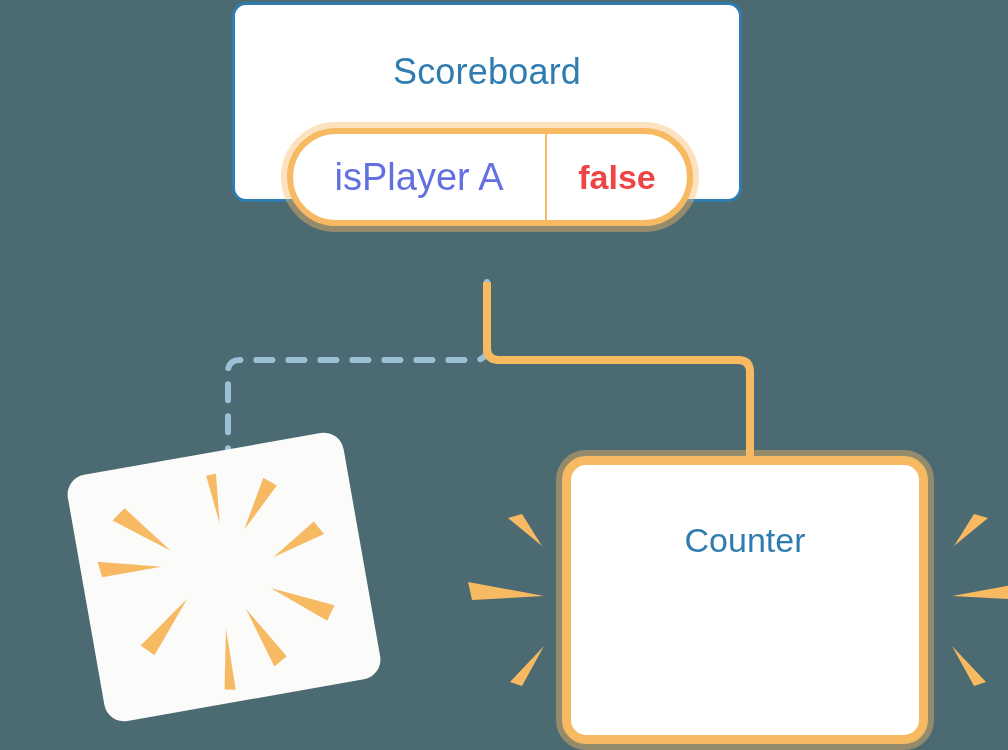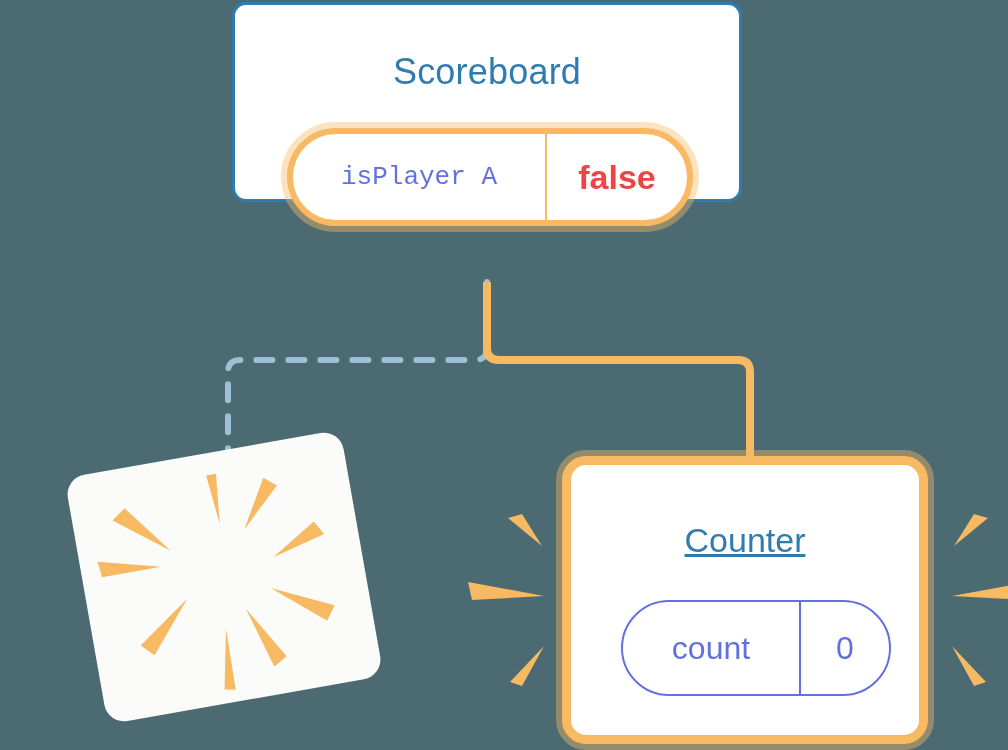--- a/index.html
+++ b/index.html
@@ -73,23 +73,22 @@
     background: #ffffff;
     display: flex;
     align-items: stretch;
   }
   #scoreboard-pill .pill-key {
     flex: 0 0 252px;
     display: flex;
     align-items: center;
     justify-content: center;
     border-right: 2px solid #f7ba63;
-    font-size: 26px;
+    font-size: 38px;
     color: #6370df;
-    font-family: Liberation Mono, monospace;
   }
   #scoreboard-pill .pill-val {
     flex: 1 1 auto;
     display: flex;
     align-items: center;
     justify-content: center;
     font-size: 34px;
     font-weight: bold;
     color: #ef4444;
   }
@@ -157,21 +156,20 @@
     box-sizing: border-box;
   }
   #counter-title {
     position: absolute;
     left: 0;
     top: 56px;
     width: 100%;
     text-align: center;
     font-size: 34px;
     color: #2f7cb0;
-    text-decoration: underline;
   }
   #counter-pill {
     position: absolute;
     left: 50px;
     top: 135px;
     width: 270px;
     height: 96px;
     border: 2px solid #6370df;
     border-radius: 50px;
     box-sizing: border-box;
@@ -269,20 +267,16 @@
       <path d="M48 18 L34 14 L14 46 Z"></path>
       <path d="M88 82 L84 100 L12 96 Z"></path>
       <path d="M46 182 L34 186 L12 146 Z"></path>
     </g>
   </svg>
 
   <div id="counter-card-wrap">
     <div id="counter-card-halo"></div>
     <div id="counter-card">
       <div id="counter-title">Counter</div>
-      <div id="counter-pill">
-        <div class="pill-key">count</div>
-        <div class="pill-val">0</div>
-      </div>
     </div>
   </div>
 
 </div>
 
 </body></html>

